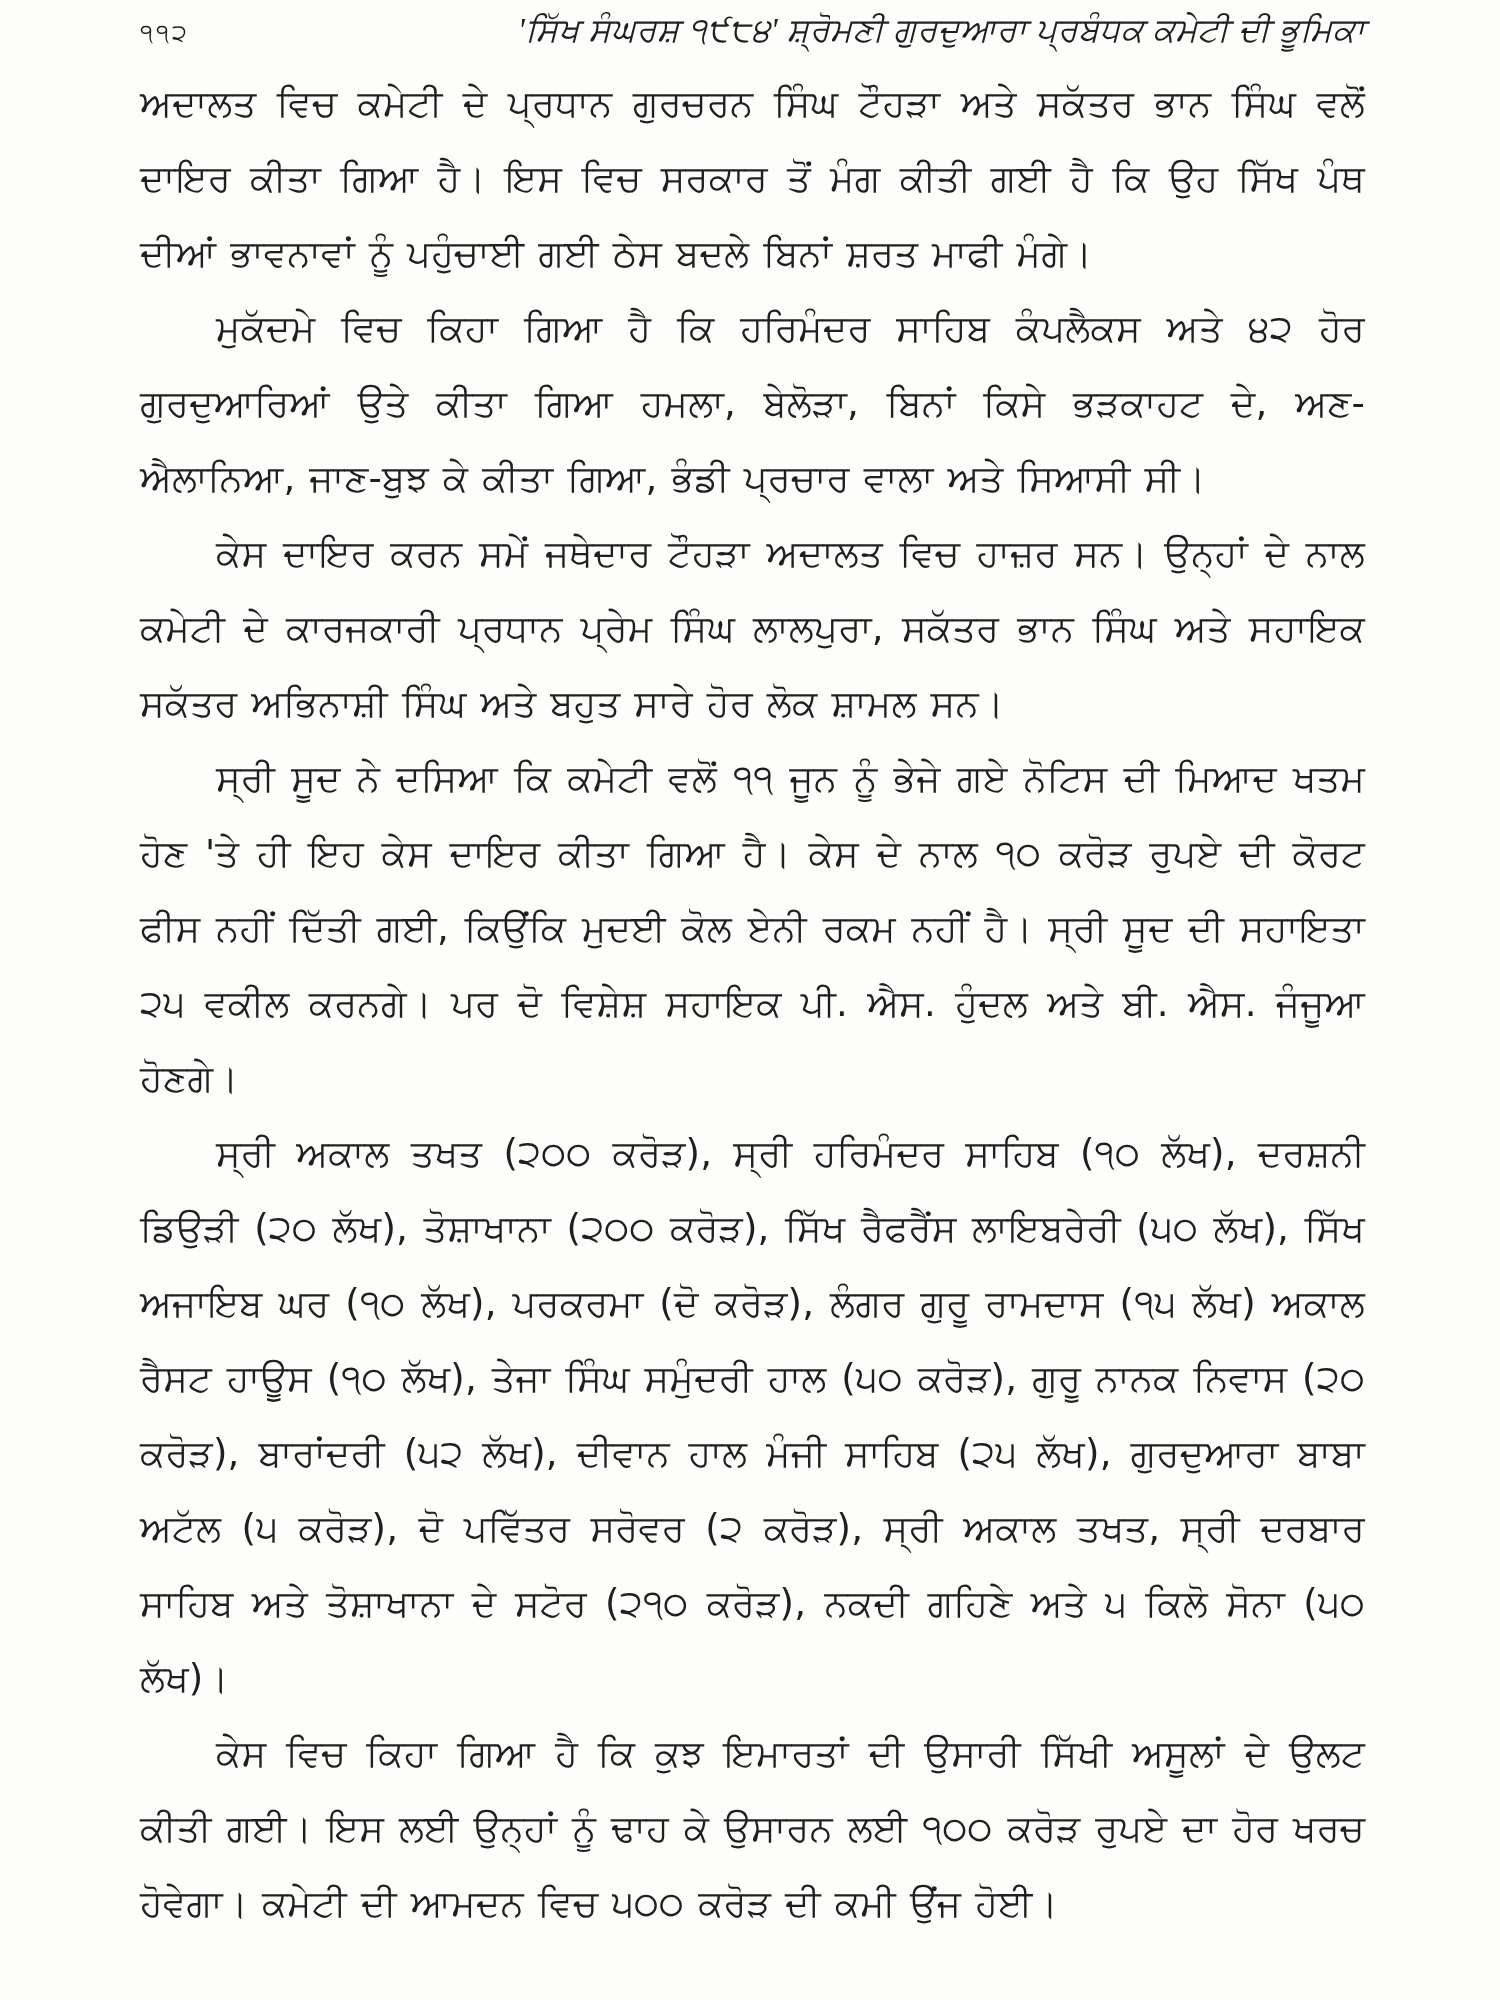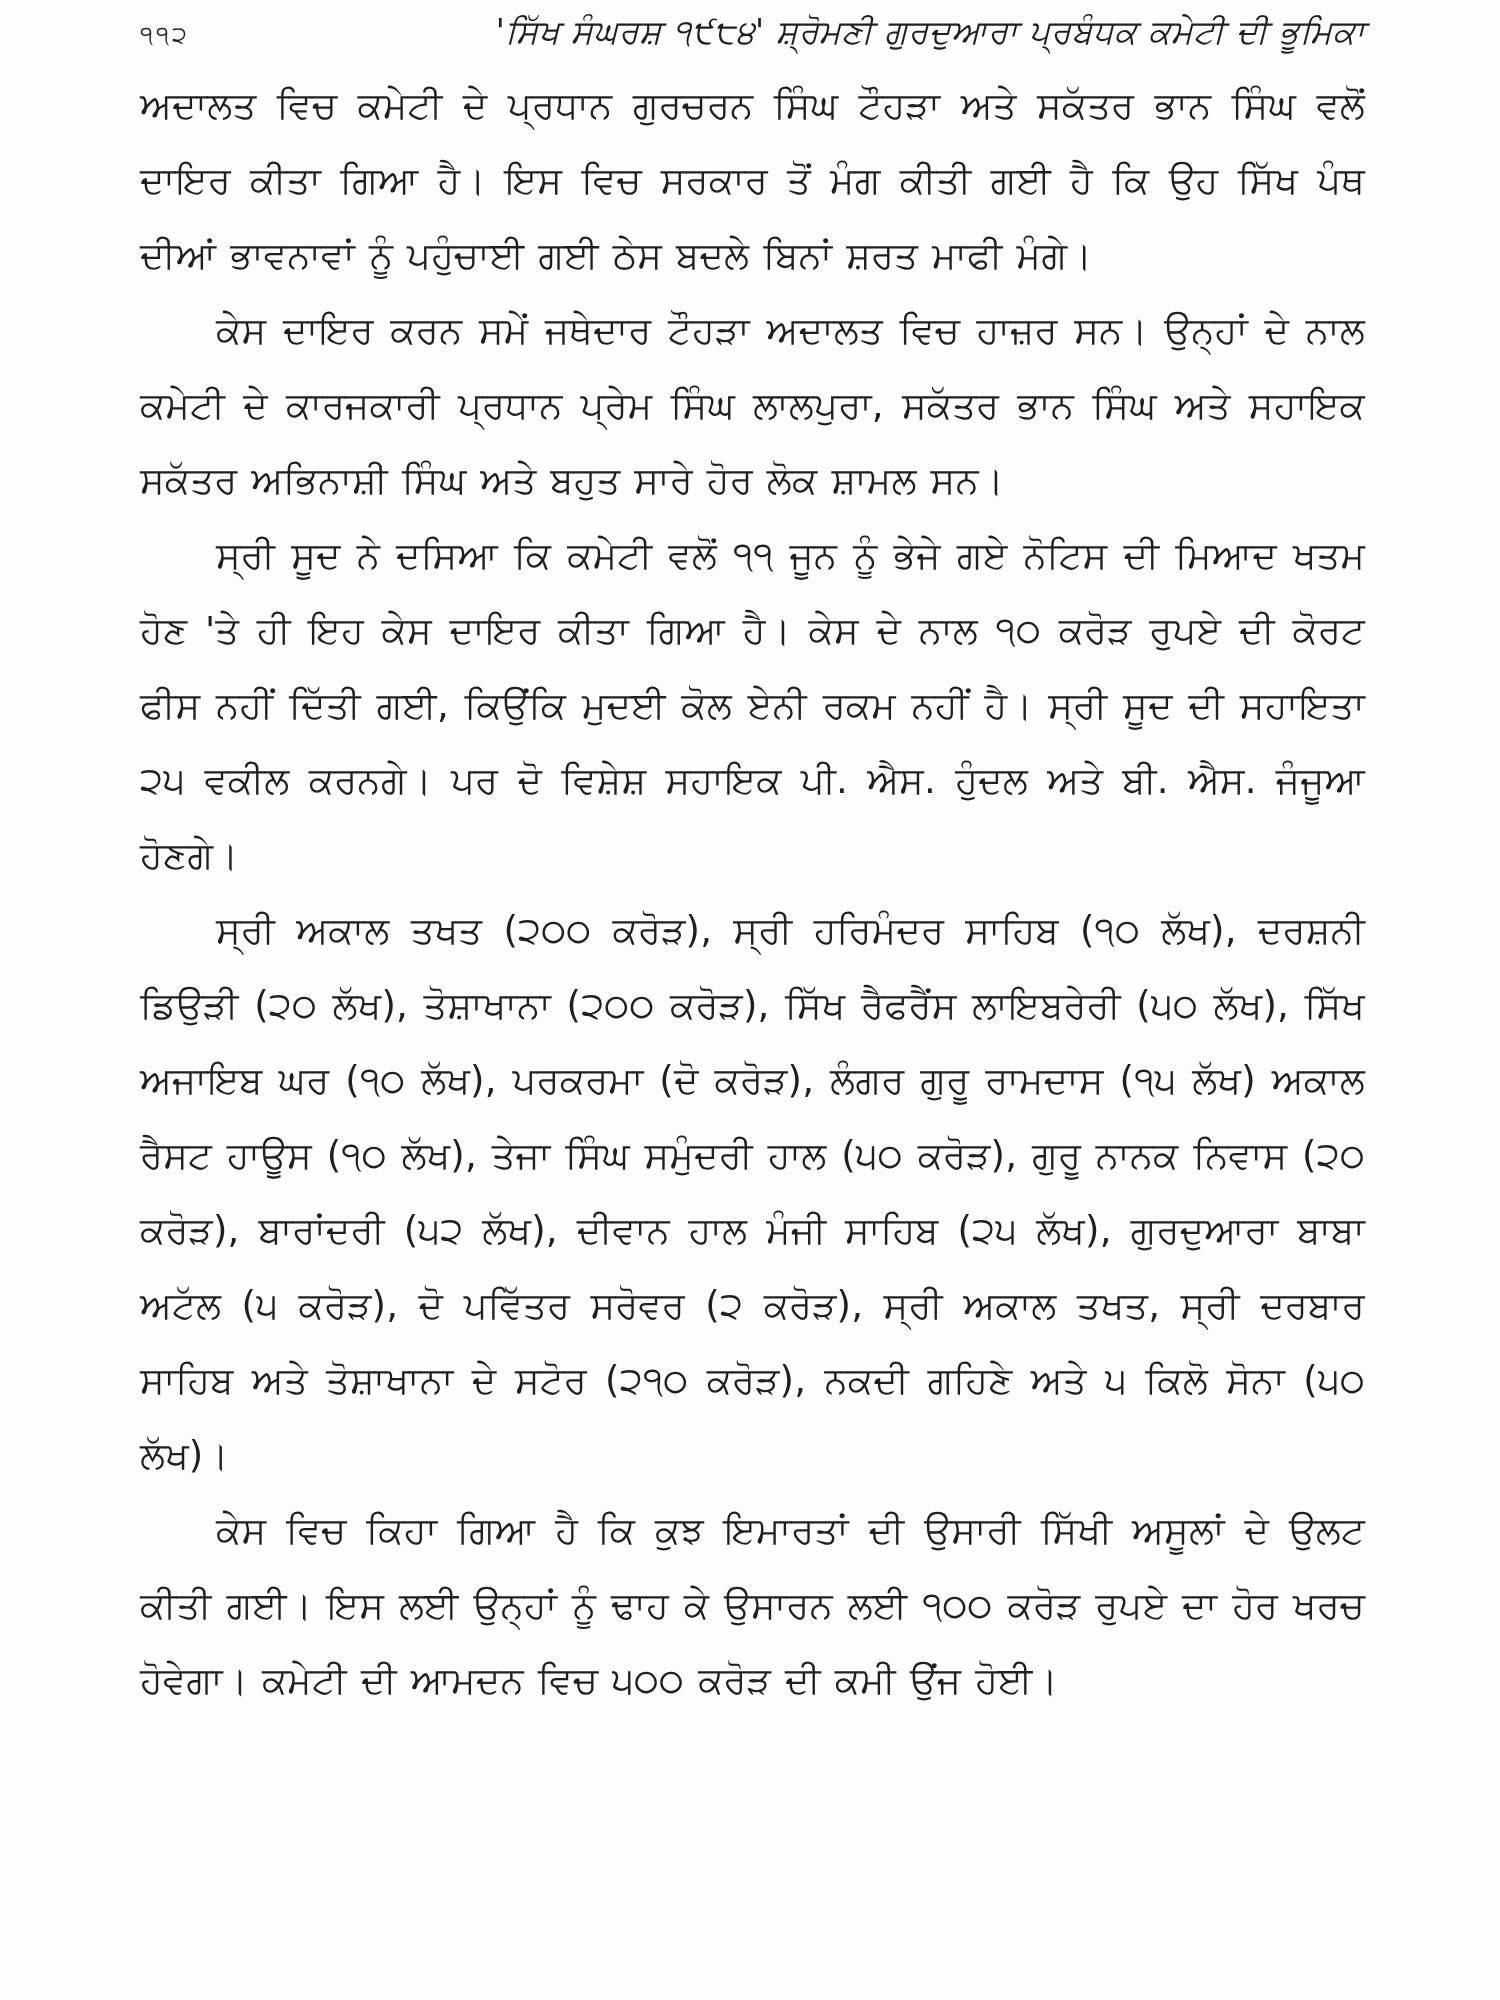--- a/index.html
+++ b/index.html
@@ -32,20 +32,21 @@
     font-size: 24px;
     letter-spacing: 3px;
     font-weight: 400;
   }
   .running-title {
     margin-left: auto;
     font-style: italic;
     font-size: 33px;
     font-weight: 500;
     letter-spacing: 0.5px;
+    font-family: Liberation Serif, serif;
   }
   .page-body {
     font-size: 37px;
     line-height: 75px;
     text-align: justify;
     letter-spacing: 0.2px;
     word-spacing: 2px;
   }
   .page-body p {
     margin: 0;
@@ -59,19 +60,20 @@
 
 <div class="page">
 
   <div class="page-header">
     <span class="page-number">੧੧੨</span>
     <span class="running-title">'ਸਿੱਖ ਸੰਘਰਸ਼ ੧੯੮੪' ਸ਼੍ਰੋਮਣੀ ਗੁਰਦੁਆਰਾ ਪ੍ਰਬੰਧਕ ਕਮੇਟੀ ਦੀ ਭੂਮਿਕਾ</span>
   </div>
 
   <div class="page-body">
     <p>ਅਦਾਲਤ ਵਿਚ ਕਮੇਟੀ ਦੇ ਪ੍ਰਧਾਨ ਗੁਰਚਰਨ ਸਿੰਘ ਟੌਹੜਾ ਅਤੇ ਸਕੱਤਰ ਭਾਨ ਸਿੰਘ ਵਲੋਂ ਦਾਇਰ ਕੀਤਾ ਗਿਆ ਹੈ। ਇਸ ਵਿਚ ਸਰਕਾਰ ਤੋਂ ਮੰਗ ਕੀਤੀ ਗਈ ਹੈ ਕਿ ਉਹ ਸਿੱਖ ਪੰਥ ਦੀਆਂ ਭਾਵਨਾਵਾਂ ਨੂੰ ਪਹੁੰਚਾਈ ਗਈ ਠੇਸ ਬਦਲੇ ਬਿਨਾਂ ਸ਼ਰਤ ਮਾਫੀ ਮੰਗੇ।</p>
+    <p class="indent">ਮੁਕੱਦਮੇ ਵਿਚ ਕਿਹਾ ਗਿਆ ਹੈ ਕਿ ਹਰਿਮੰਦਰ ਸਾਹਿਬ ਕੰਪਲੈਕਸ ਅਤੇ ੪੨ ਹੋਰ ਗੁਰਦੁਆਰਿਆਂ ਉਤੇ ਕੀਤਾ ਗਿਆ ਹਮਲਾ, ਬੇਲੋੜਾ, ਬਿਨਾਂ ਕਿਸੇ ਭੜਕਾਹਟ ਦੇ, ਅਣ-ਐਲਾਨਿਆ, ਜਾਣ-ਬੁਝ ਕੇ ਕੀਤਾ ਗਿਆ, ਭੰਡੀ ਪ੍ਰਚਾਰ ਵਾਲਾ ਅਤੇ ਸਿਆਸੀ ਸੀ।</p>
     <p class="indent">ਕੇਸ ਦਾਇਰ ਕਰਨ ਸਮੇਂ ਜਥੇਦਾਰ ਟੌਹੜਾ ਅਦਾਲਤ ਵਿਚ ਹਾਜ਼ਰ ਸਨ। ਉਨ੍ਹਾਂ ਦੇ ਨਾਲ ਕਮੇਟੀ ਦੇ ਕਾਰਜਕਾਰੀ ਪ੍ਰਧਾਨ ਪ੍ਰੇਮ ਸਿੰਘ ਲਾਲਪੁਰਾ, ਸਕੱਤਰ ਭਾਨ ਸਿੰਘ ਅਤੇ ਸਹਾਇਕ ਸਕੱਤਰ ਅਭਿਨਾਸ਼ੀ ਸਿੰਘ ਅਤੇ ਬਹੁਤ ਸਾਰੇ ਹੋਰ ਲੋਕ ਸ਼ਾਮਲ ਸਨ।</p>
     <p class="indent">ਸ੍ਰੀ ਸੂਦ ਨੇ ਦਸਿਆ ਕਿ ਕਮੇਟੀ ਵਲੋਂ ੧੧ ਜੂਨ ਨੂੰ ਭੇਜੇ ਗਏ ਨੋਟਿਸ ਦੀ ਮਿਆਦ ਖਤਮ ਹੋਣ 'ਤੇ ਹੀ ਇਹ ਕੇਸ ਦਾਇਰ ਕੀਤਾ ਗਿਆ ਹੈ। ਕੇਸ ਦੇ ਨਾਲ ੧੦ ਕਰੋੜ ਰੁਪਏ ਦੀ ਕੋਰਟ ਫੀਸ ਨਹੀਂ ਦਿੱਤੀ ਗਈ, ਕਿਉਂਕਿ ਮੁਦਈ ਕੋਲ ਏਨੀ ਰਕਮ ਨਹੀਂ ਹੈ। ਸ੍ਰੀ ਸੂਦ ਦੀ ਸਹਾਇਤਾ ੨੫ ਵਕੀਲ ਕਰਨਗੇ। ਪਰ ਦੋ ਵਿਸ਼ੇਸ਼ ਸਹਾਇਕ ਪੀ. ਐਸ. ਹੁੰਦਲ ਅਤੇ ਬੀ. ਐਸ. ਜੰਜੂਆ ਹੋਣਗੇ।</p>
     <p class="indent">ਸ੍ਰੀ ਅਕਾਲ ਤਖਤ (੨੦੦ ਕਰੋੜ), ਸ੍ਰੀ ਹਰਿਮੰਦਰ ਸਾਹਿਬ (੧੦ ਲੱਖ), ਦਰਸ਼ਨੀ ਡਿਉੜੀ (੨੦ ਲੱਖ), ਤੋਸ਼ਾਖਾਨਾ (੨੦੦ ਕਰੋੜ), ਸਿੱਖ ਰੈਫਰੈਂਸ ਲਾਇਬਰੇਰੀ (੫੦ ਲੱਖ), ਸਿੱਖ ਅਜਾਇਬ ਘਰ (੧੦ ਲੱਖ), ਪਰਕਰਮਾ (ਦੋ ਕਰੋੜ), ਲੰਗਰ ਗੁਰੂ ਰਾਮਦਾਸ (੧੫ ਲੱਖ) ਅਕਾਲ ਰੈਸਟ ਹਾਊਸ (੧੦ ਲੱਖ), ਤੇਜਾ ਸਿੰਘ ਸਮੁੰਦਰੀ ਹਾਲ (੫੦ ਕਰੋੜ), ਗੁਰੂ ਨਾਨਕ ਨਿਵਾਸ (੨੦ ਕਰੋੜ), ਬਾਰਾਂਦਰੀ (੫੨ ਲੱਖ), ਦੀਵਾਨ ਹਾਲ ਮੰਜੀ ਸਾਹਿਬ (੨੫ ਲੱਖ), ਗੁਰਦੁਆਰਾ ਬਾਬਾ ਅਟੱਲ (੫ ਕਰੋੜ), ਦੋ ਪਵਿੱਤਰ ਸਰੋਵਰ (੨ ਕਰੋੜ), ਸ੍ਰੀ ਅਕਾਲ ਤਖਤ, ਸ੍ਰੀ ਦਰਬਾਰ ਸਾਹਿਬ ਅਤੇ ਤੋਸ਼ਾਖਾਨਾ ਦੇ ਸਟੋਰ (੨੧੦ ਕਰੋੜ), ਨਕਦੀ ਗਹਿਣੇ ਅਤੇ ੫ ਕਿਲੋ ਸੋਨਾ (੫੦ ਲੱਖ)।</p>
     <p class="indent">ਕੇਸ ਵਿਚ ਕਿਹਾ ਗਿਆ ਹੈ ਕਿ ਕੁਝ ਇਮਾਰਤਾਂ ਦੀ ਉਸਾਰੀ ਸਿੱਖੀ ਅਸੂਲਾਂ ਦੇ ਉਲਟ ਕੀਤੀ ਗਈ। ਇਸ ਲਈ ਉਨ੍ਹਾਂ ਨੂੰ ਢਾਹ ਕੇ ਉਸਾਰਨ ਲਈ ੧੦੦ ਕਰੋੜ ਰੁਪਏ ਦਾ ਹੋਰ ਖਰਚ ਹੋਵੇਗਾ। ਕਮੇਟੀ ਦੀ ਆਮਦਨ ਵਿਚ ੫੦੦ ਕਰੋੜ ਦੀ ਕਮੀ ਉਂਜ ਹੋਈ।</p>
   </div>
 
 </div>
 
 </body></html>

